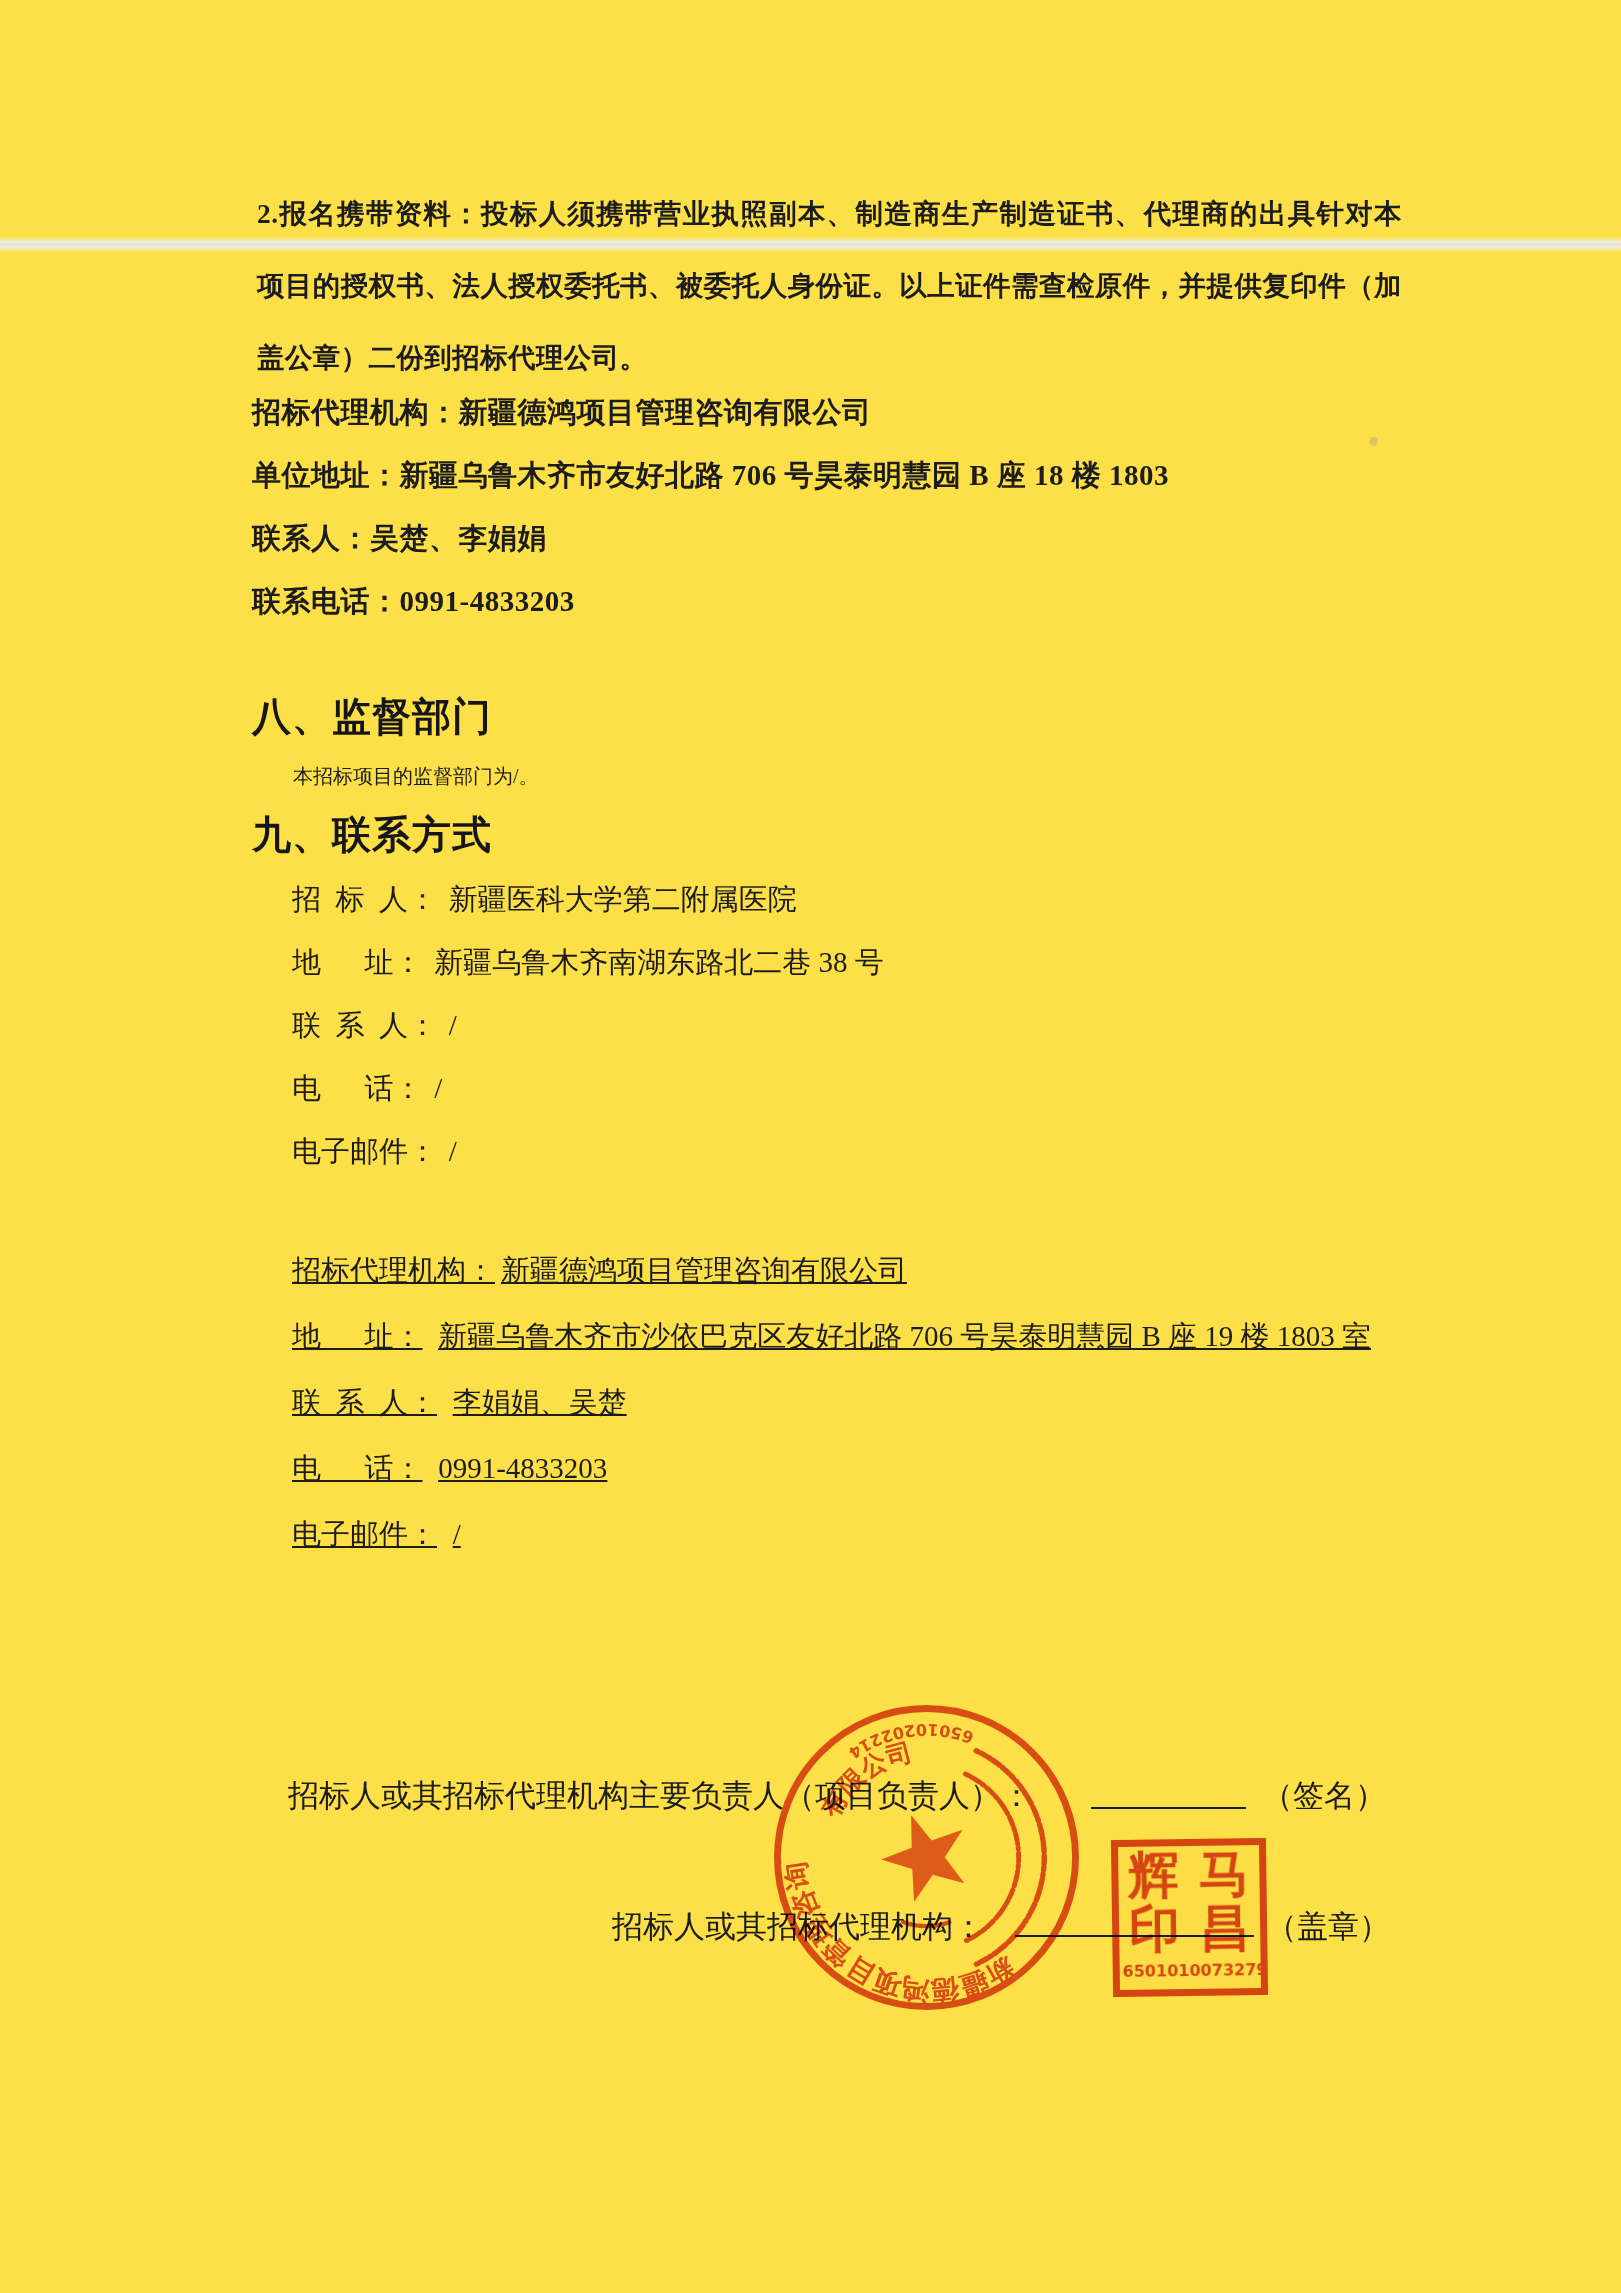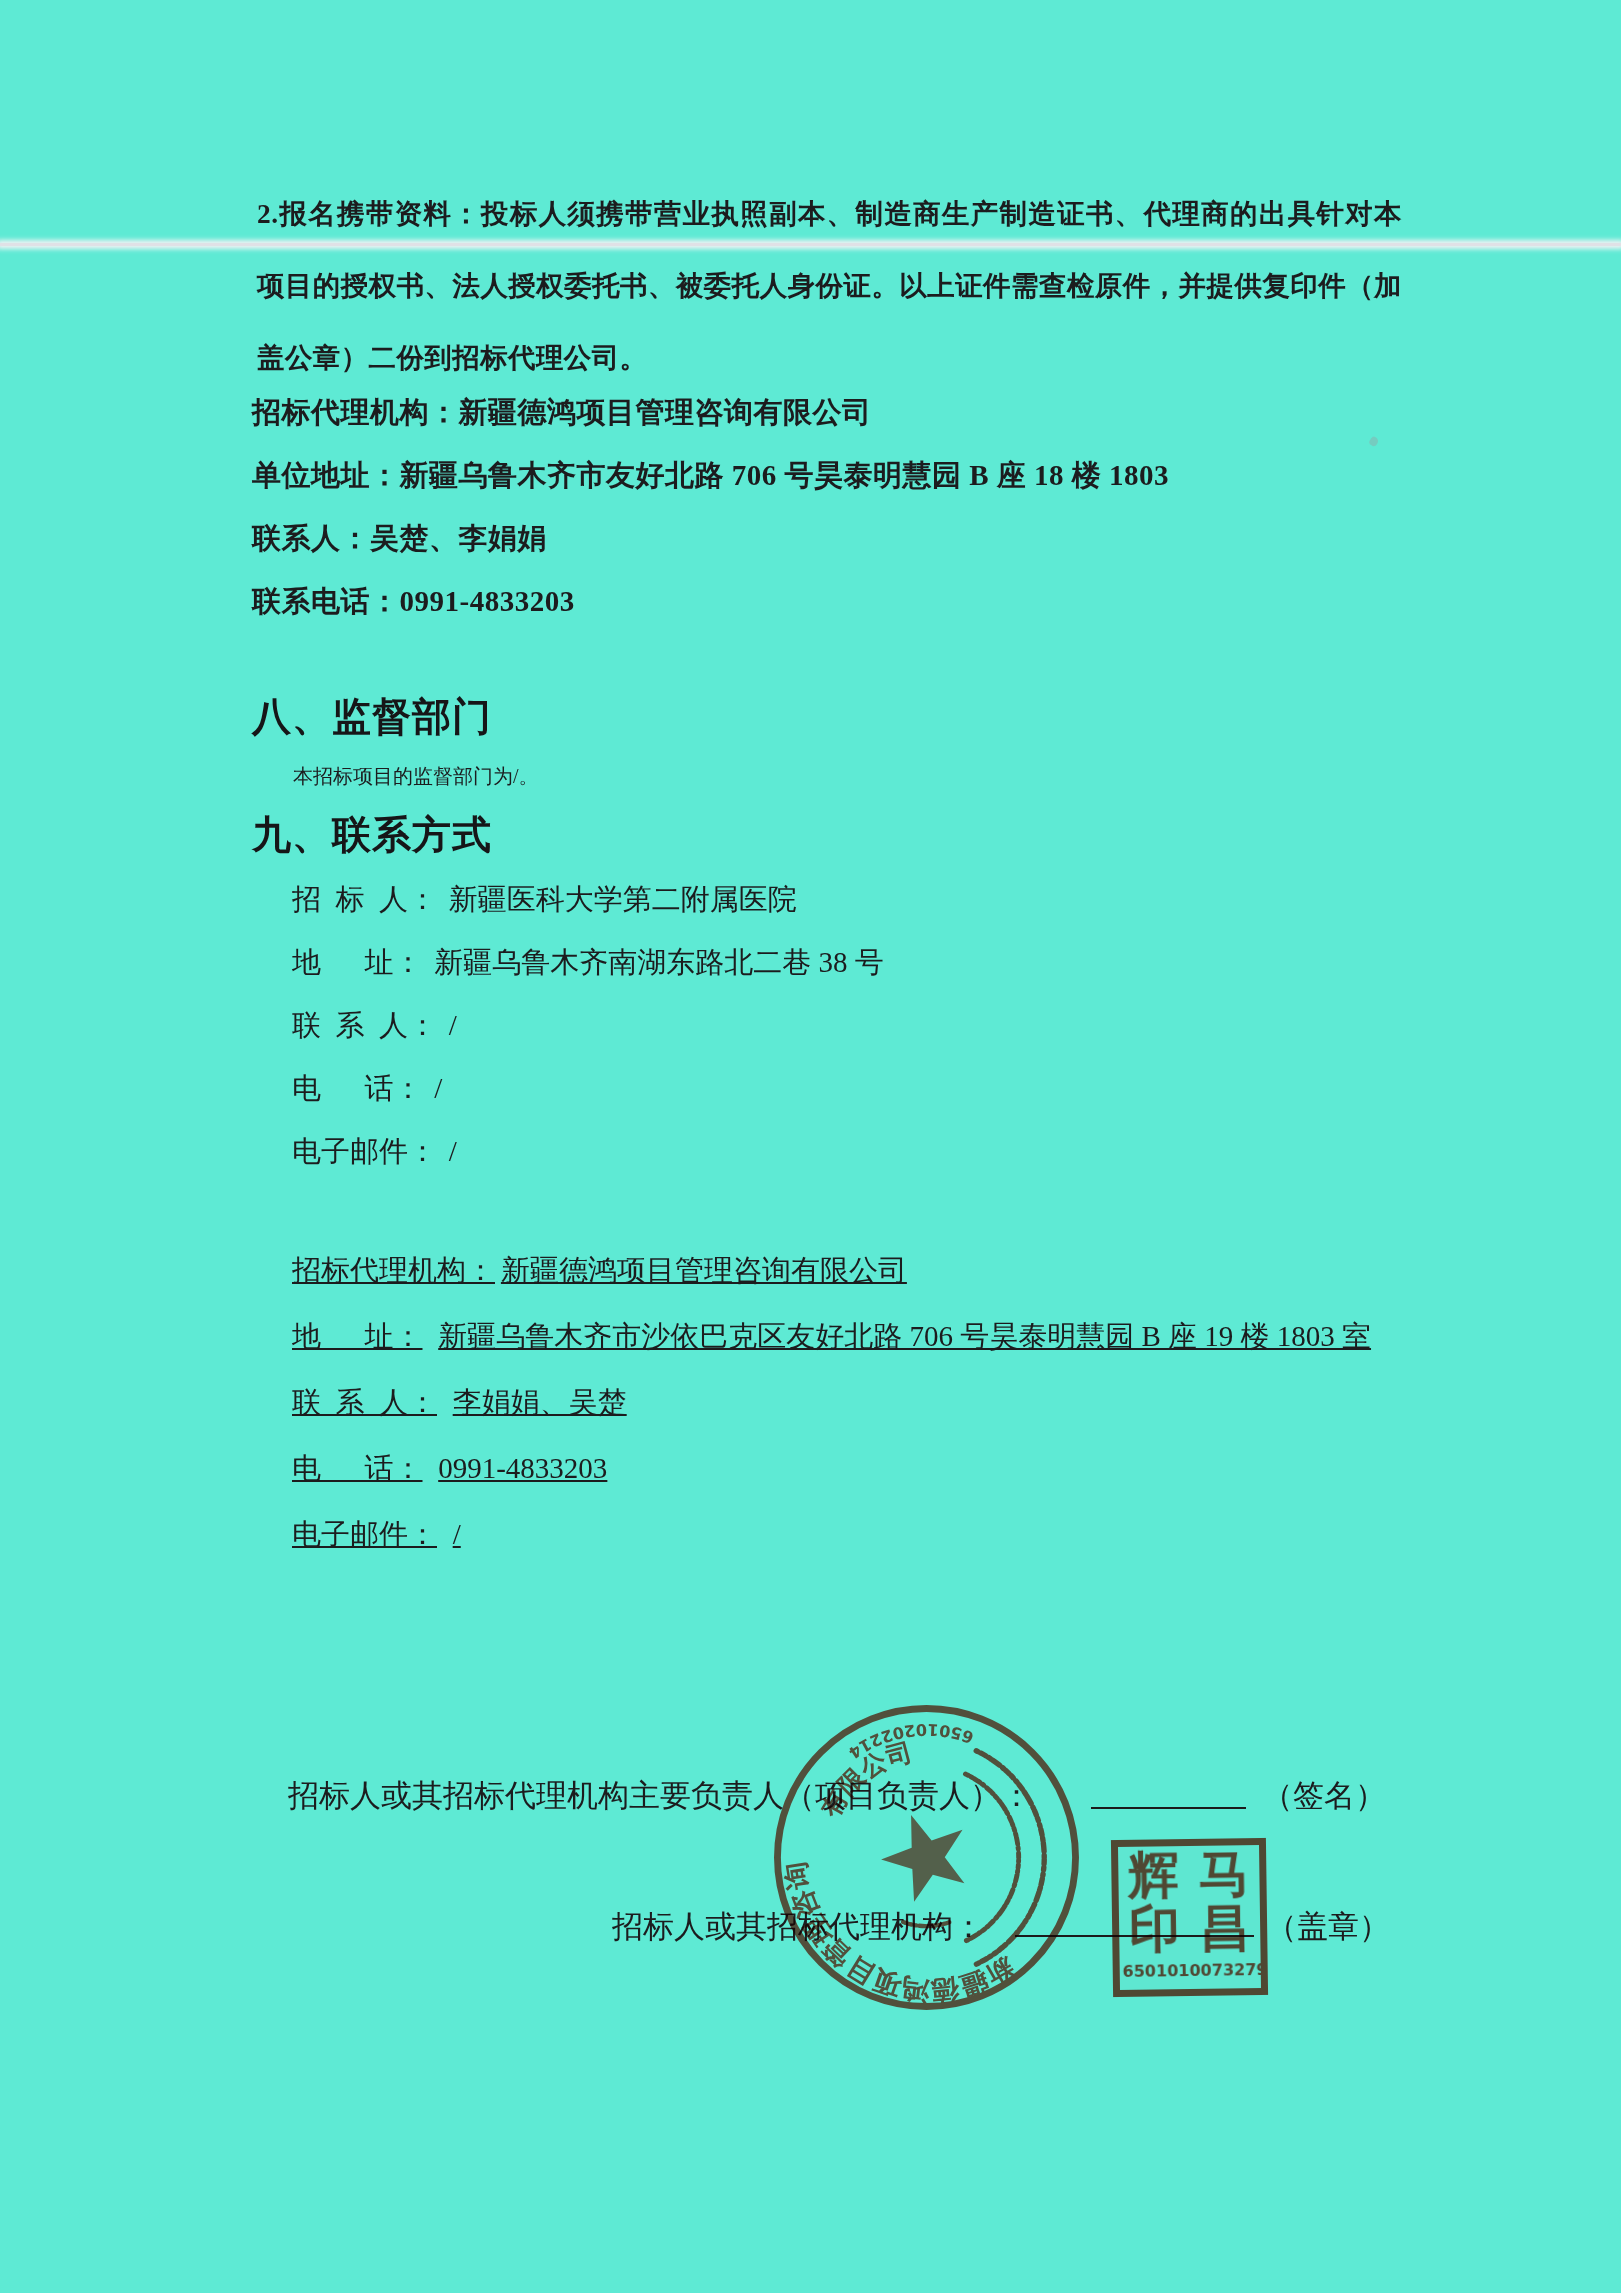--- a/index.html
+++ b/index.html
@@ -1,19 +1,19 @@
 <!DOCTYPE html>
 <html><head>
 <meta charset="utf-8">
 <style>
   html,body{margin:0;padding:0;background:#ffffff;}
   .page{
     position:relative;
     width:1621px;height:2294px;
-    background:#5eead4;
+    background:#fde047;
     font-family:"Liberation Serif","DejaVu Serif",serif;
     color:#1c1c1e;
     overflow:hidden;
   }
   
   .scan-band{
     position:absolute;left:0;top:243px;width:1621px;height:2.9px;
     background:#e0e1e6;
     box-shadow:0 0 4.9px 2.9px #f1f2f5;
   }

